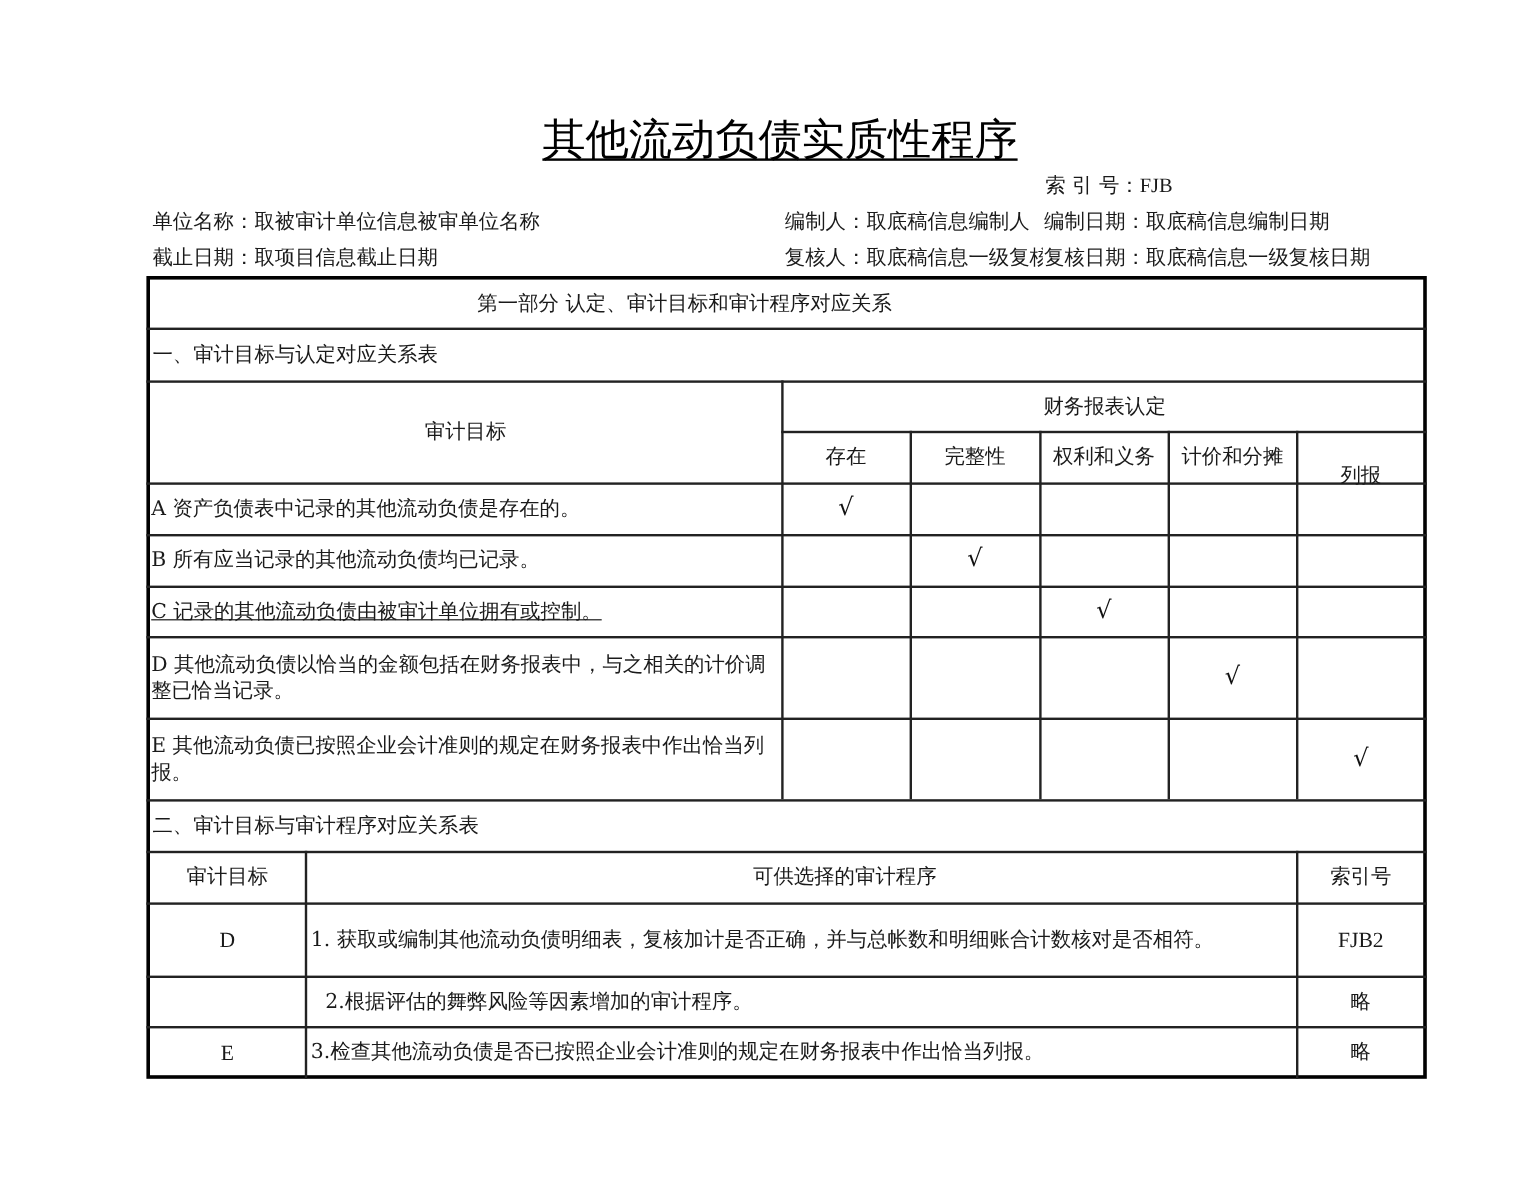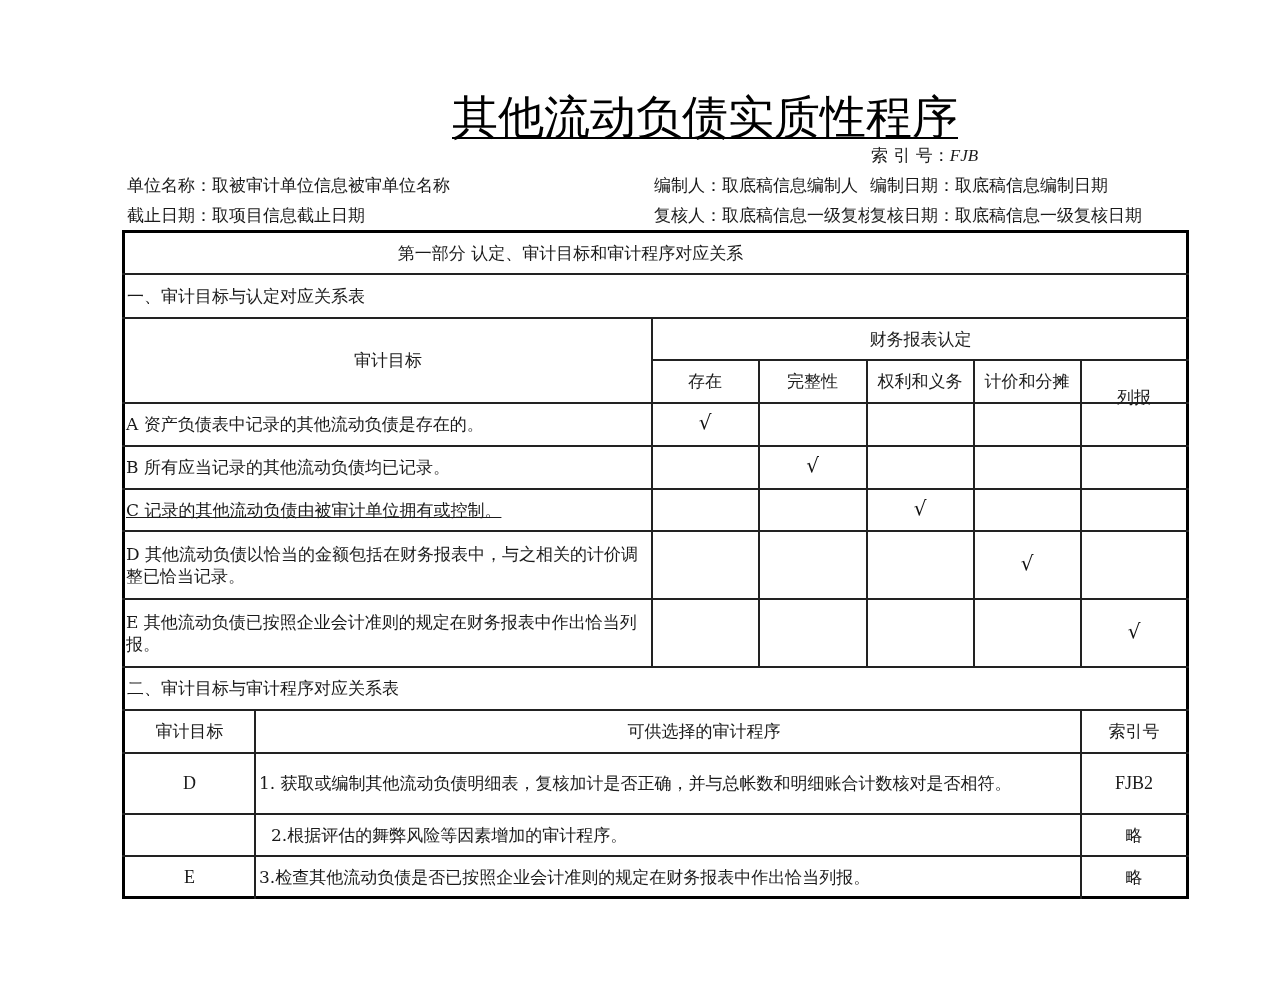--- a/index.html
+++ b/index.html
@@ -13,21 +13,21 @@
     position: relative;
     overflow: hidden;
     font-family: "DejaVu Serif", "Liberation Serif", serif;
     color: #111111;
   }
   .abs { position: absolute; white-space: nowrap; }
 
   .title {
     left: 452px;
     top: 96px;
-    font-size: 46px;
+    font-size: 36px;
     line-height: 42px;
     letter-spacing: 0px;
     text-decoration: underline;
     text-decoration-thickness: 2px;
     text-underline-offset: 4px;
     color: #000;
   }
   .meta {
     font-size: 17px;
     line-height: 22px;
@@ -75,21 +75,21 @@
     color: #111;
   }
   .serif-en { font-family: "Liberation Serif", serif; font-size: 18px; }
 </style>
 </head>
 <body>
 
 <div class="abs title">其他流动负债实质性程序</div>
 
 <div class="abs meta" style="left:871px; top:144px;">
-  <span>索 引 号：</span><span style="font-family:'Liberation Serif',serif;font-style:italic;">FJB</span>
+  <span>索 引 号：</span><span style="font-family:'Liberation Serif',serif;">FJB</span>
 </div>
 
 <div class="abs meta" style="left:127px; top:174px;">
   <span>单位名称：</span><span>取被审计单位信息被审单位名称</span>
 </div>
 
 <div class="abs meta" style="left:127px; top:204px;">
   <span>截止日期：</span><span>取项目信息截止日期</span>
 </div>
 

